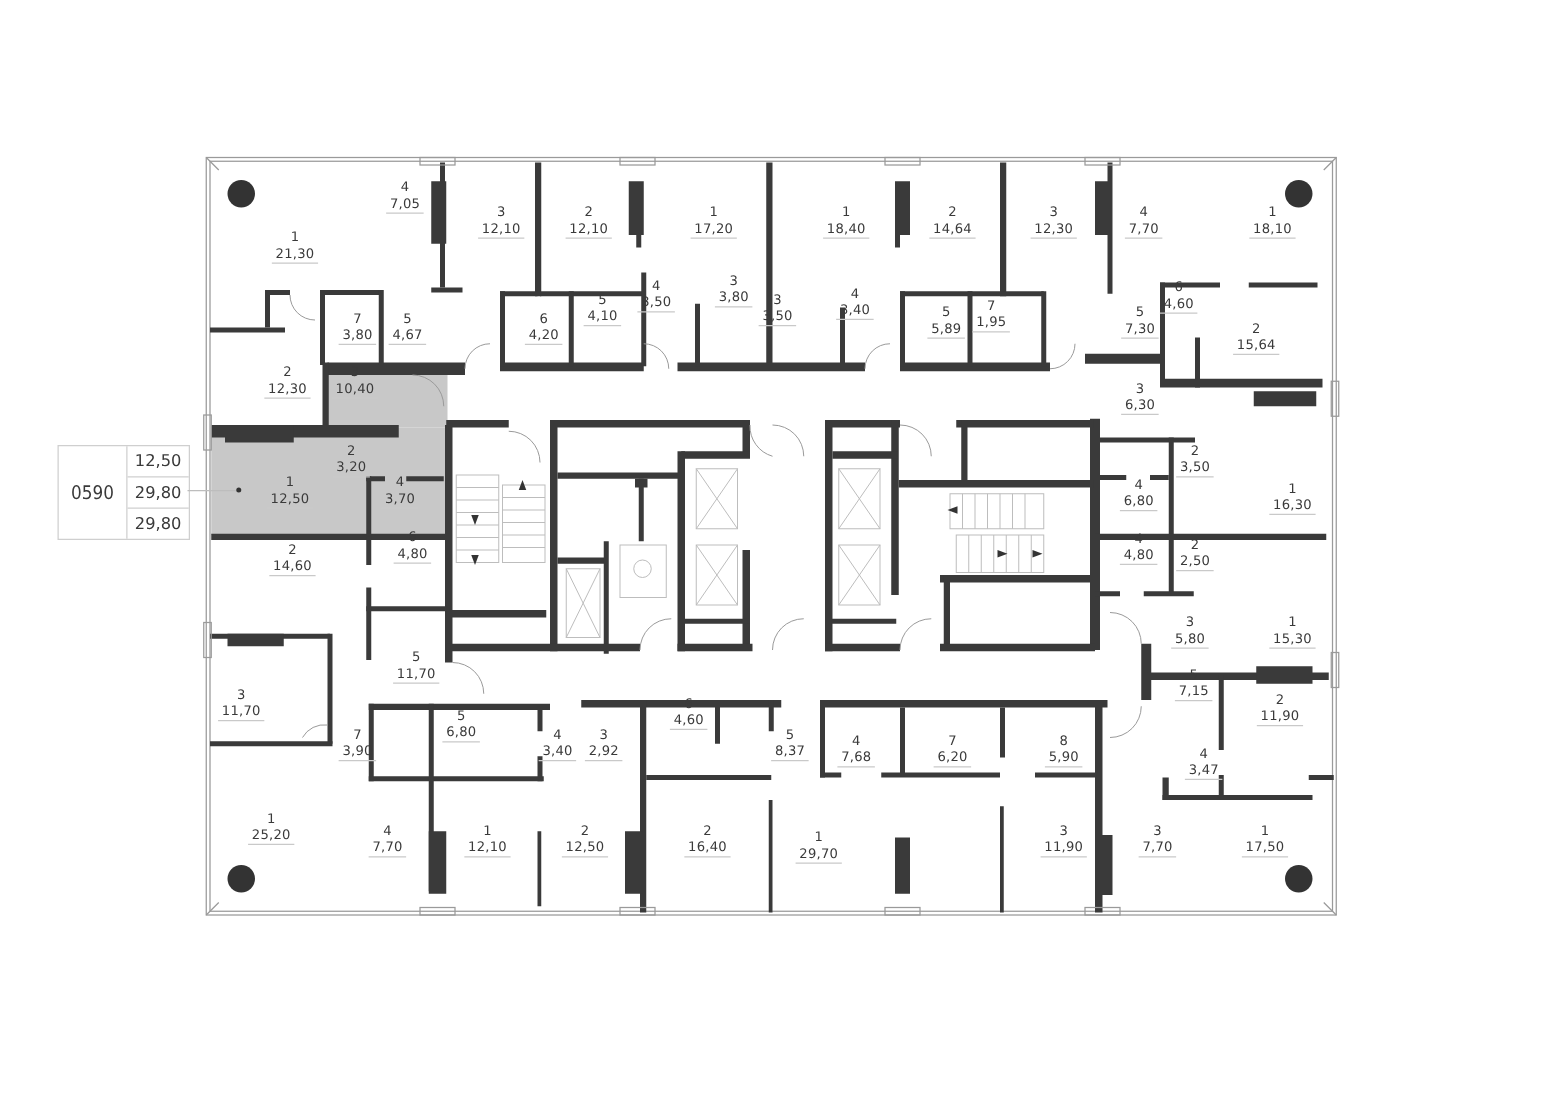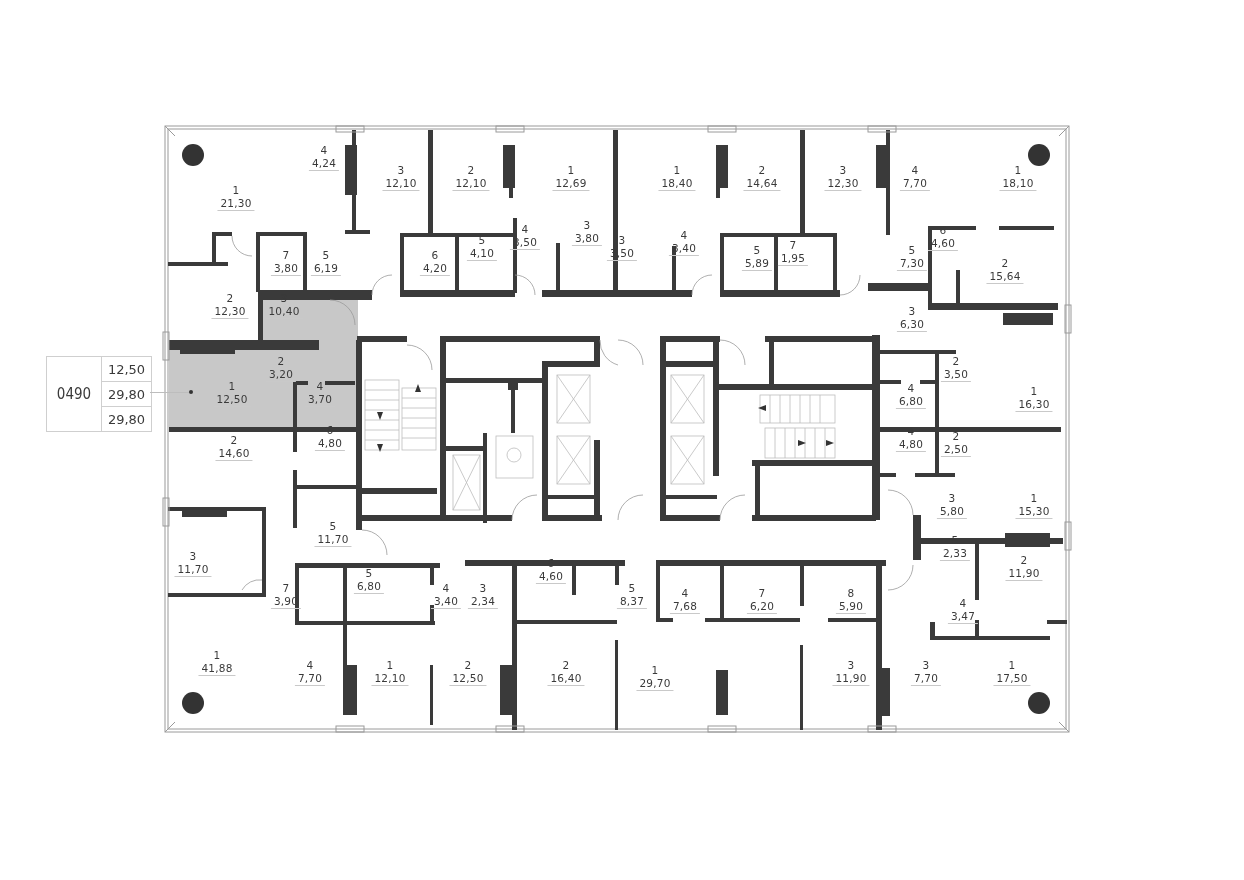--- a/index.html
+++ b/index.html
@@ -278,34 +278,34 @@
     <rect class="glass" x="868" y="726" width="28" height="6"></rect>
     <rect class="glass" x="163" y="332" width="6" height="28"></rect>
     <rect class="glass" x="163" y="498" width="6" height="28"></rect>
     <rect class="glass" x="1065" y="305" width="6" height="28"></rect>
     <rect class="glass" x="1065" y="522" width="6" height="28"></rect>
   </g>
 </svg>
 
 <div id="labels">
     <div class="room-label" style="left: 236px; top: 184px;"><div>1</div><span class="area">21,30</span></div>
-    <div class="room-label" style="left: 324px; top: 144px;"><div>4</div><span class="area">4,24</span></div>
+    <div class="room-label" style="left: 324px; top: 144px;"><div>4</div><span class="area">7,05</span></div>
     <div class="room-label" style="left: 401px; top: 164px;"><div>3</div><span class="area">12,10</span></div>
     <div class="room-label" style="left: 286px; top: 249px;"><div>7</div><span class="area">3,80</span></div>
-    <div class="room-label" style="left: 326px; top: 249px;"><div>5</div><span class="area">6,19</span></div>
+    <div class="room-label" style="left: 326px; top: 249px;"><div>5</div><span class="area">4,67</span></div>
     <div class="room-label" style="left: 435px; top: 249px;"><div>6</div><span class="area">4,20</span></div>
     <div class="room-label" style="left: 230px; top: 292px;"><div>2</div><span class="area">12,30</span></div>
     <div class="room-label" style="left: 284px; top: 292px;"><div>3</div><span class="area">10,40</span></div>
     <div class="room-label" style="left: 281px; top: 355px;"><div>2</div><span class="area">3,20</span></div>
     <div class="room-label" style="left: 232px; top: 380px;"><div>1</div><span class="area">12,50</span></div>
     <div class="room-label" style="left: 320px; top: 380px;"><div>4</div><span class="area">3,70</span></div>
     <div class="room-label" style="left: 471px; top: 164px;"><div>2</div><span class="area">12,10</span></div>
     <div class="room-label" style="left: 482px; top: 234px;"><div>5</div><span class="area">4,10</span></div>
     <div class="room-label" style="left: 525px; top: 223px;"><div>4</div><span class="area">3,50</span></div>
-    <div class="room-label" style="left: 571px; top: 164px;"><div>1</div><span class="area">12,69</span></div>
+    <div class="room-label" style="left: 571px; top: 164px;"><div>1</div><span class="area">17,20</span></div>
     <div class="room-label" style="left: 587px; top: 219px;"><div>3</div><span class="area">3,80</span></div>
     <div class="room-label" style="left: 622px; top: 234px;"><div>3</div><span class="area">3,50</span></div>
     <div class="room-label" style="left: 684px; top: 229px;"><div>4</div><span class="area">3,40</span></div>
     <div class="room-label" style="left: 677px; top: 164px;"><div>1</div><span class="area">18,40</span></div>
     <div class="room-label" style="left: 762px; top: 164px;"><div>2</div><span class="area">14,64</span></div>
     <div class="room-label" style="left: 757px; top: 244px;"><div>5</div><span class="area">5,89</span></div>
     <div class="room-label" style="left: 793px; top: 239px;"><div>7</div><span class="area">1,95</span></div>
     <div class="room-label" style="left: 843px; top: 164px;"><div>3</div><span class="area">12,30</span></div>
     <div class="room-label" style="left: 915px; top: 164px;"><div>4</div><span class="area">7,70</span></div>
     <div class="room-label" style="left: 1018px; top: 164px;"><div>1</div><span class="area">18,10</span></div>
@@ -313,49 +313,49 @@
     <div class="room-label" style="left: 943px; top: 224px;"><div>6</div><span class="area">4,60</span></div>
     <div class="room-label" style="left: 1005px; top: 257px;"><div>2</div><span class="area">15,64</span></div>
     <div class="room-label" style="left: 912px; top: 305px;"><div>3</div><span class="area">6,30</span></div>
     <div class="room-label" style="left: 956px; top: 355px;"><div>2</div><span class="area">3,50</span></div>
     <div class="room-label" style="left: 911px; top: 382px;"><div>4</div><span class="area">6,80</span></div>
     <div class="room-label" style="left: 1034px; top: 385px;"><div>1</div><span class="area">16,30</span></div>
     <div class="room-label" style="left: 911px; top: 425px;"><div>4</div><span class="area">4,80</span></div>
     <div class="room-label" style="left: 956px; top: 430px;"><div>2</div><span class="area">2,50</span></div>
     <div class="room-label" style="left: 952px; top: 492px;"><div>3</div><span class="area">5,80</span></div>
     <div class="room-label" style="left: 1034px; top: 492px;"><div>1</div><span class="area">15,30</span></div>
-    <div class="room-label" style="left: 955px; top: 534px;"><div>5</div><span class="area">2,33</span></div>
+    <div class="room-label" style="left: 955px; top: 534px;"><div>5</div><span class="area">7,15</span></div>
     <div class="room-label" style="left: 1024px; top: 554px;"><div>2</div><span class="area">11,90</span></div>
     <div class="room-label" style="left: 963px; top: 597px;"><div>4</div><span class="area">3,47</span></div>
     <div class="room-label" style="left: 234px; top: 434px;"><div>2</div><span class="area">14,60</span></div>
     <div class="room-label" style="left: 330px; top: 424px;"><div>6</div><span class="area">4,80</span></div>
     <div class="room-label" style="left: 333px; top: 520px;"><div>5</div><span class="area">11,70</span></div>
     <div class="room-label" style="left: 193px; top: 550px;"><div>3</div><span class="area">11,70</span></div>
     <div class="room-label" style="left: 286px; top: 582px;"><div>7</div><span class="area">3,90</span></div>
     <div class="room-label" style="left: 369px; top: 567px;"><div>5</div><span class="area">6,80</span></div>
     <div class="room-label" style="left: 446px; top: 582px;"><div>4</div><span class="area">3,40</span></div>
-    <div class="room-label" style="left: 483px; top: 582px;"><div>3</div><span class="area">2,34</span></div>
+    <div class="room-label" style="left: 483px; top: 582px;"><div>3</div><span class="area">2,92</span></div>
     <div class="room-label" style="left: 551px; top: 557px;"><div>6</div><span class="area">4,60</span></div>
     <div class="room-label" style="left: 632px; top: 582px;"><div>5</div><span class="area">8,37</span></div>
     <div class="room-label" style="left: 685px; top: 587px;"><div>4</div><span class="area">7,68</span></div>
     <div class="room-label" style="left: 762px; top: 587px;"><div>7</div><span class="area">6,20</span></div>
     <div class="room-label" style="left: 851px; top: 587px;"><div>8</div><span class="area">5,90</span></div>
-    <div class="room-label" style="left: 217px; top: 649px;"><div>1</div><span class="area">41,88</span></div>
+    <div class="room-label" style="left: 217px; top: 649px;"><div>1</div><span class="area">25,20</span></div>
     <div class="room-label" style="left: 310px; top: 659px;"><div>4</div><span class="area">7,70</span></div>
     <div class="room-label" style="left: 390px; top: 659px;"><div>1</div><span class="area">12,10</span></div>
     <div class="room-label" style="left: 468px; top: 659px;"><div>2</div><span class="area">12,50</span></div>
     <div class="room-label" style="left: 566px; top: 659px;"><div>2</div><span class="area">16,40</span></div>
     <div class="room-label" style="left: 655px; top: 664px;"><div>1</div><span class="area">29,70</span></div>
     <div class="room-label" style="left: 851px; top: 659px;"><div>3</div><span class="area">11,90</span></div>
     <div class="room-label" style="left: 926px; top: 659px;"><div>3</div><span class="area">7,70</span></div>
     <div class="room-label" style="left: 1012px; top: 659px;"><div>1</div><span class="area">17,50</span></div>
   </div>
 
 <div class="legend">
-  <div class="num">0490</div>
+  <div class="num">0590</div>
   <div class="vals">
     <div>12,50</div>
     <div>29,80</div>
     <div>29,80</div>
   </div>
 </div>
 <div class="leader"></div>
 <div class="leader-dot"></div>
 
 </body></html>

